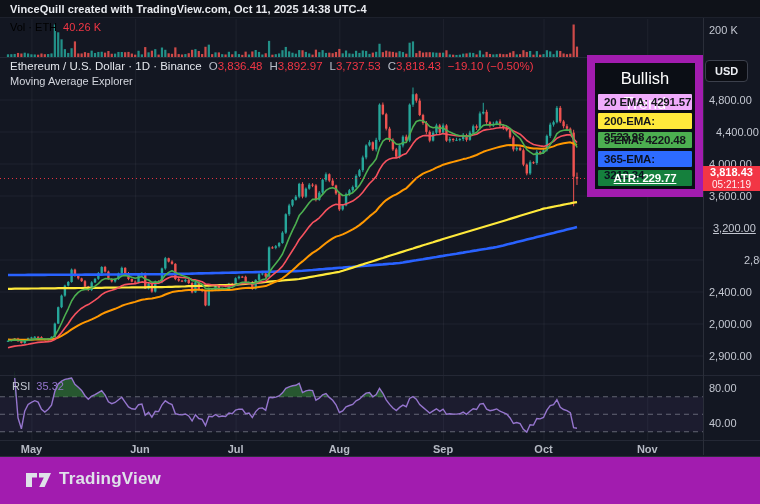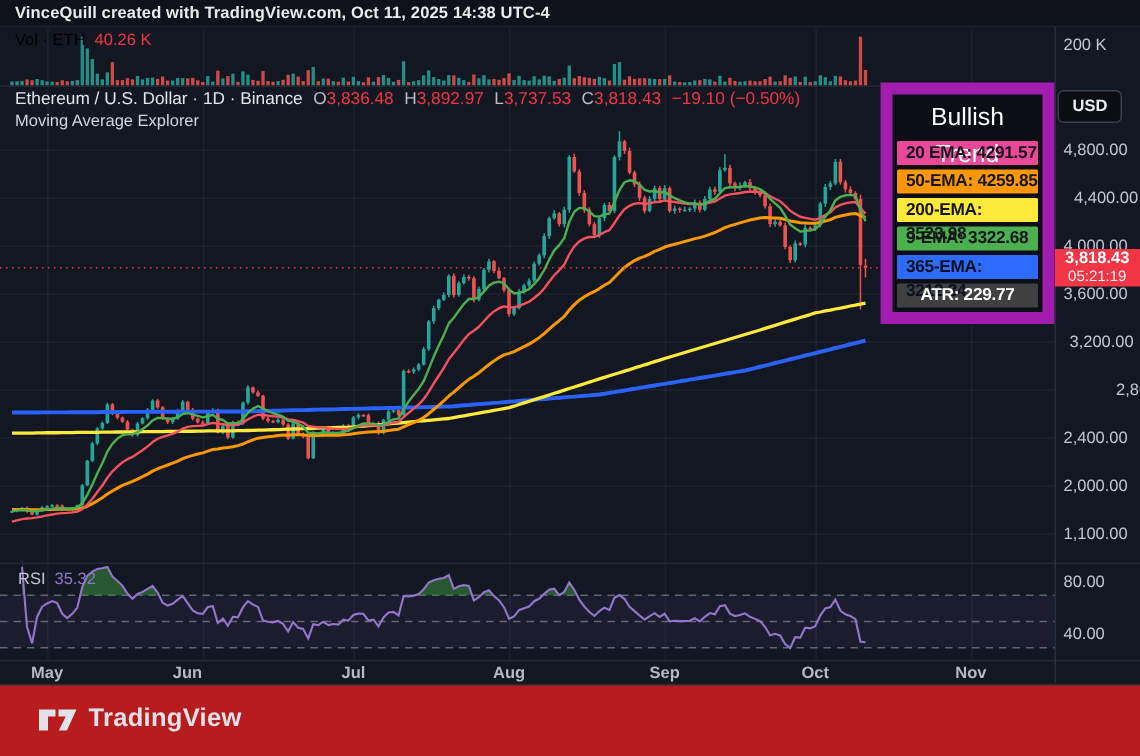--- a/index.html
+++ b/index.html
@@ -26,21 +26,21 @@
   .lrow.center{text-align:center;padding-left:0;}
   #usd-badge{position:absolute;left:705px;top:60px;background:#0b0d13;border:1px solid #3c404c;
              border-radius:4px;color:#eceef3;font-size:11px;font-weight:700;padding:4px 9px;}
   #price-badge{position:absolute;left:703px;top:166px;width:57px;height:25px;background:#f23645;
                color:#fff;text-align:center;z-index:4;}
   #price-badge .p1{font-size:11px;font-weight:700;line-height:13px;}
   #price-badge .p2{font-size:10px;line-height:11px;color:rgba(255,255,255,.92);}
   #rsi-line{left:12px;top:380px;font-size:11px;color:#c3c7d1;}
   #rsi-line .v{color:#9575cd;margin-left:6px;}
   .mon{position:absolute;top:443px;transform:translateX(-50%);font-size:11px;font-weight:700;color:#b6bac4;}
-  #footer{position:absolute;left:0;top:456px;width:760px;height:48px;background:#b91c1c;
+  #footer{position:absolute;left:0;top:456px;width:760px;height:48px;background:#a21caf;
           border-top:1px solid #2a2e39;}
   #logo{position:absolute;left:26px;top:12px;display:flex;align-items:center;}
   #logo .brand{margin-left:8px;font-size:17px;font-weight:700;color:#dfe2e9;letter-spacing:.2px;}
 </style>
 </head>
 <body>
 
 <div id="app">
   <div id="topbar">
     <span>VinceQuill created with TradingView.com, Oct 11, 2025 14:38 UTC-4</span>
@@ -618,57 +618,56 @@
   </div>
 
   <div id="sym-line" class="abs">
     <span>Ethereum / U.S. Dollar · 1D · Binance</span><span id="ohlc-list"><span class="ohlc">O<b>3,836.48</b></span><span class="ohlc">H<b>3,892.97</b></span><span class="ohlc">L<b>3,737.53</b></span><span class="ohlc">C<b>3,818.43</b></span></span><span class="chg">−19.10 (−0.50%)</span>
   </div>
   <div id="subtitle" class="abs">Moving Average Explorer</div>
 
   <div id="legend">
     <div id="legend-title">Bullish Trend</div>
     <div id="legend-rows">
-        <div class="lrow" style="background: #ec4899; color: rgb(20, 22, 28);">20 EMA: 4291.57</div>
-        <div class="lrow" style="background: rgb(255, 152, 0); color: rgb(20, 22, 28);">50-EMA: 4259.85</div>
+        <div class="lrow" style="background: #f0abfc; color: rgb(20, 22, 28);">20 EMA: 4291.57</div>
         <div class="lrow" style="background: rgb(255, 233, 59); color: rgb(20, 22, 28);">200-EMA: 3523.98</div>
-        <div class="lrow" style="background: rgb(76, 175, 80); color: rgb(20, 22, 28);">9-EMA: 3322.68</div>
+        <div class="lrow" style="background: rgb(76, 175, 80); color: rgb(20, 22, 28);">9-EMA: 4220.48</div>
         <div class="lrow" style="background: rgb(45, 107, 255); color: rgb(11, 16, 32);">365-EMA: 3212.34</div>
-        <div class="lrow center" style="background: #404040; color: rgb(255, 255, 255);">ATR: 229.77</div>
+        <div class="lrow center" style="background: #15803d; color: rgb(255, 255, 255); text-decoration: underline;">ATR: 229.77</div>
       </div>
   </div>
 
   <div id="usd-badge">USD</div>
 
   <div id="price-scale">
       <div class="lbl" style="left: 709px; top: 93.5px;">4,800.00</div>
       <div class="lbl" style="left: 716px; top: 125.5px;">4,400.00</div>
       <div class="lbl" style="left: 709px; top: 157.5px; text-decoration: underline;">4,000.00</div>
       <div class="lbl" style="left: 709px; top: 189.5px;">3,600.00</div>
-      <div class="lbl" style="left: 713px; top: 221.5px;">3,200.00</div>
+      <div class="lbl" style="left: 713px; top: 221.5px; text-decoration: underline;">3,200.00</div>
       <div class="lbl" style="left: 744px; top: 253.5px;">2,800.00</div>
       <div class="lbl" style="left: 709px; top: 285.5px;">2,400.00</div>
       <div class="lbl" style="left: 709px; top: 317.5px;">2,000.00</div>
-      <div class="lbl" style="left: 709px; top: 349.5px;">1,100.00</div>
+      <div class="lbl" style="left: 709px; top: 349.5px;">2,900.00</div>
       <div class="lbl" style="left: 709px; top: 24px;">200 K</div>
       <div class="lbl" style="left: 709px; top: 381.5px;">80.00</div>
       <div class="lbl" style="left: 709px; top: 416.5px;">40.00</div>
     </div>
   <div id="price-badge" style="top: 166.026px;">
     <div class="p1">3,818.43</div>
     <div class="p2">05:21:19</div>
   </div>
 
   <div id="rsi-line" class="abs">
     <span>RSI</span><span class="v">35.32</span>
   </div>
 
   <div id="time-axis">
       <div class="mon" style="left: 31.429px;">May</div>
-      <div class="mon" style="left: 125px;">Jun</div>
+      <div class="mon" style="left: 140px;">Jun</div>
       <div class="mon" style="left: 235.596px;">Jul</div>
       <div class="mon" style="left: 339.353px;">Aug</div>
       <div class="mon" style="left: 443.11px;">Sep</div>
       <div class="mon" style="left: 543.52px;">Oct</div>
       <div class="mon" style="left: 647.277px;">Nov</div>
     </div>
 
   <div id="footer">
     <div id="logo">
       <svg width="25" height="18" viewBox="0 0 25 18">

